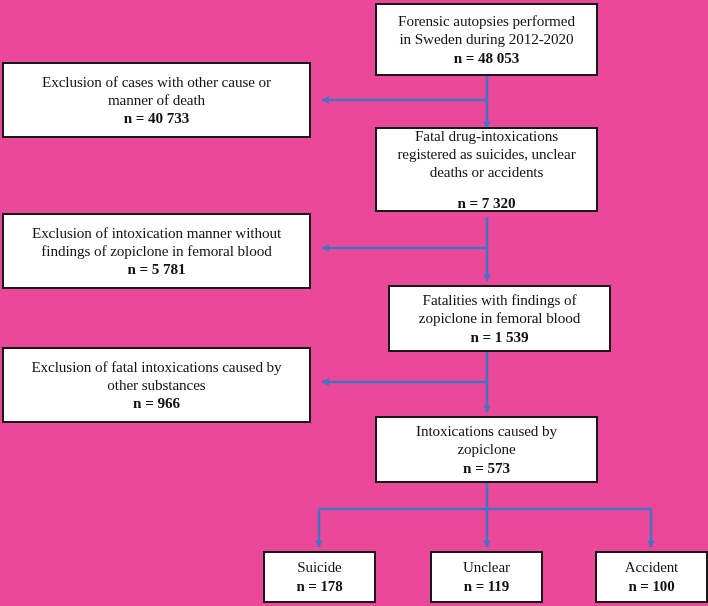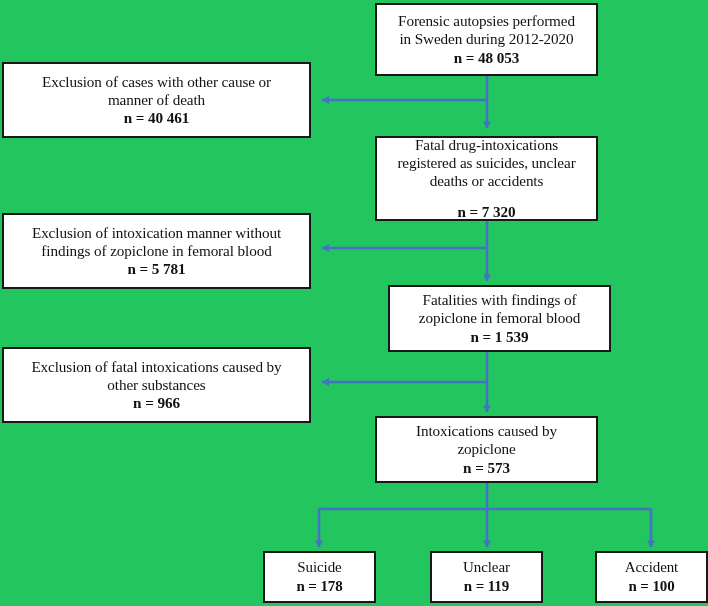--- a/index.html
+++ b/index.html
@@ -9,21 +9,21 @@
     background: #ffffff;
   }
   body {
     font-family: "Liberation Serif", "DejaVu Serif", serif;
   }
   #flow-root {
     position: relative;
     width: 708px;
     height: 606px;
     overflow: hidden;
-    background: #22c55e;
+    background: #ec4899;
   }
   svg#flow-svg {
     position: absolute;
     top: 0;
     left: 0;
     width: 708px;
     height: 606px;
     display: block;
   }
   .node-box {
@@ -92,21 +92,21 @@
     <path class="conn-line" d="M487,509 L487,547" stroke="#4472C4" stroke-width="2.6" marker-end="url(#arrow-down)"></path>
     <path class="conn-line" d="M651,509 L651,547" stroke="#4472C4" stroke-width="2.6" marker-end="url(#arrow-down)"></path>
   </svg>
 
   <div class="node-box" style="left: 375px; top: 3px; width: 223px; height: 73px; border-color: rgb(24, 24, 24);">
     <div class="node-text">Forensic autopsies performed
 in Sweden during 2012-2020</div>
     <div class="node-count">n = 48 053</div>
   </div>
 
-  <div class="node-box" style="left: 375px; top: 136px; width: 223px; height: 85px; border-color: rgb(24, 24, 24); gap: 13px;">
+  <div class="node-box" style="left: 375px; top: 127px; width: 223px; height: 85px; border-color: rgb(24, 24, 24); gap: 13px;">
     <div class="node-text">Fatal drug-intoxications
 registered as suicides, unclear
 deaths or accidents</div>
     <div class="node-count">n = 7 320</div>
   </div>
 
   <div class="node-box" style="left: 375px; top: 285px; width: 223px; height: 67px; border-color: rgb(24, 24, 24); margin-left: 13px;">
     <div class="node-text">Fatalities with findings of
 zopiclone in femoral blood</div>
     <div class="node-count">n = 1 539</div>
@@ -114,21 +114,21 @@
 
   <div class="node-box" style="left: 375px; top: 416px; width: 223px; height: 67px; border-color: rgb(24, 24, 24);">
     <div class="node-text">Intoxications caused by
 zopiclone</div>
     <div class="node-count">n = 573</div>
   </div>
 
   <div class="node-box" style="left: 2px; top: 62px; width: 309px; height: 76px; border-color: rgb(24, 24, 24);">
     <div class="node-text">Exclusion of cases with other cause or
 manner of death</div>
-    <div class="node-count">n = 40 461</div>
+    <div class="node-count">n = 40 733</div>
   </div>
 
   <div class="node-box" style="left: 2px; top: 213px; width: 309px; height: 76px; border-color: rgb(24, 24, 24);">
     <div class="node-text">Exclusion of intoxication manner without
 findings of zopiclone in femoral blood</div>
     <div class="node-count">n = 5 781</div>
   </div>
 
   <div class="node-box" style="left: 2px; top: 347px; width: 309px; height: 76px; border-color: rgb(24, 24, 24);">
     <div class="node-text">Exclusion of fatal intoxications caused by

